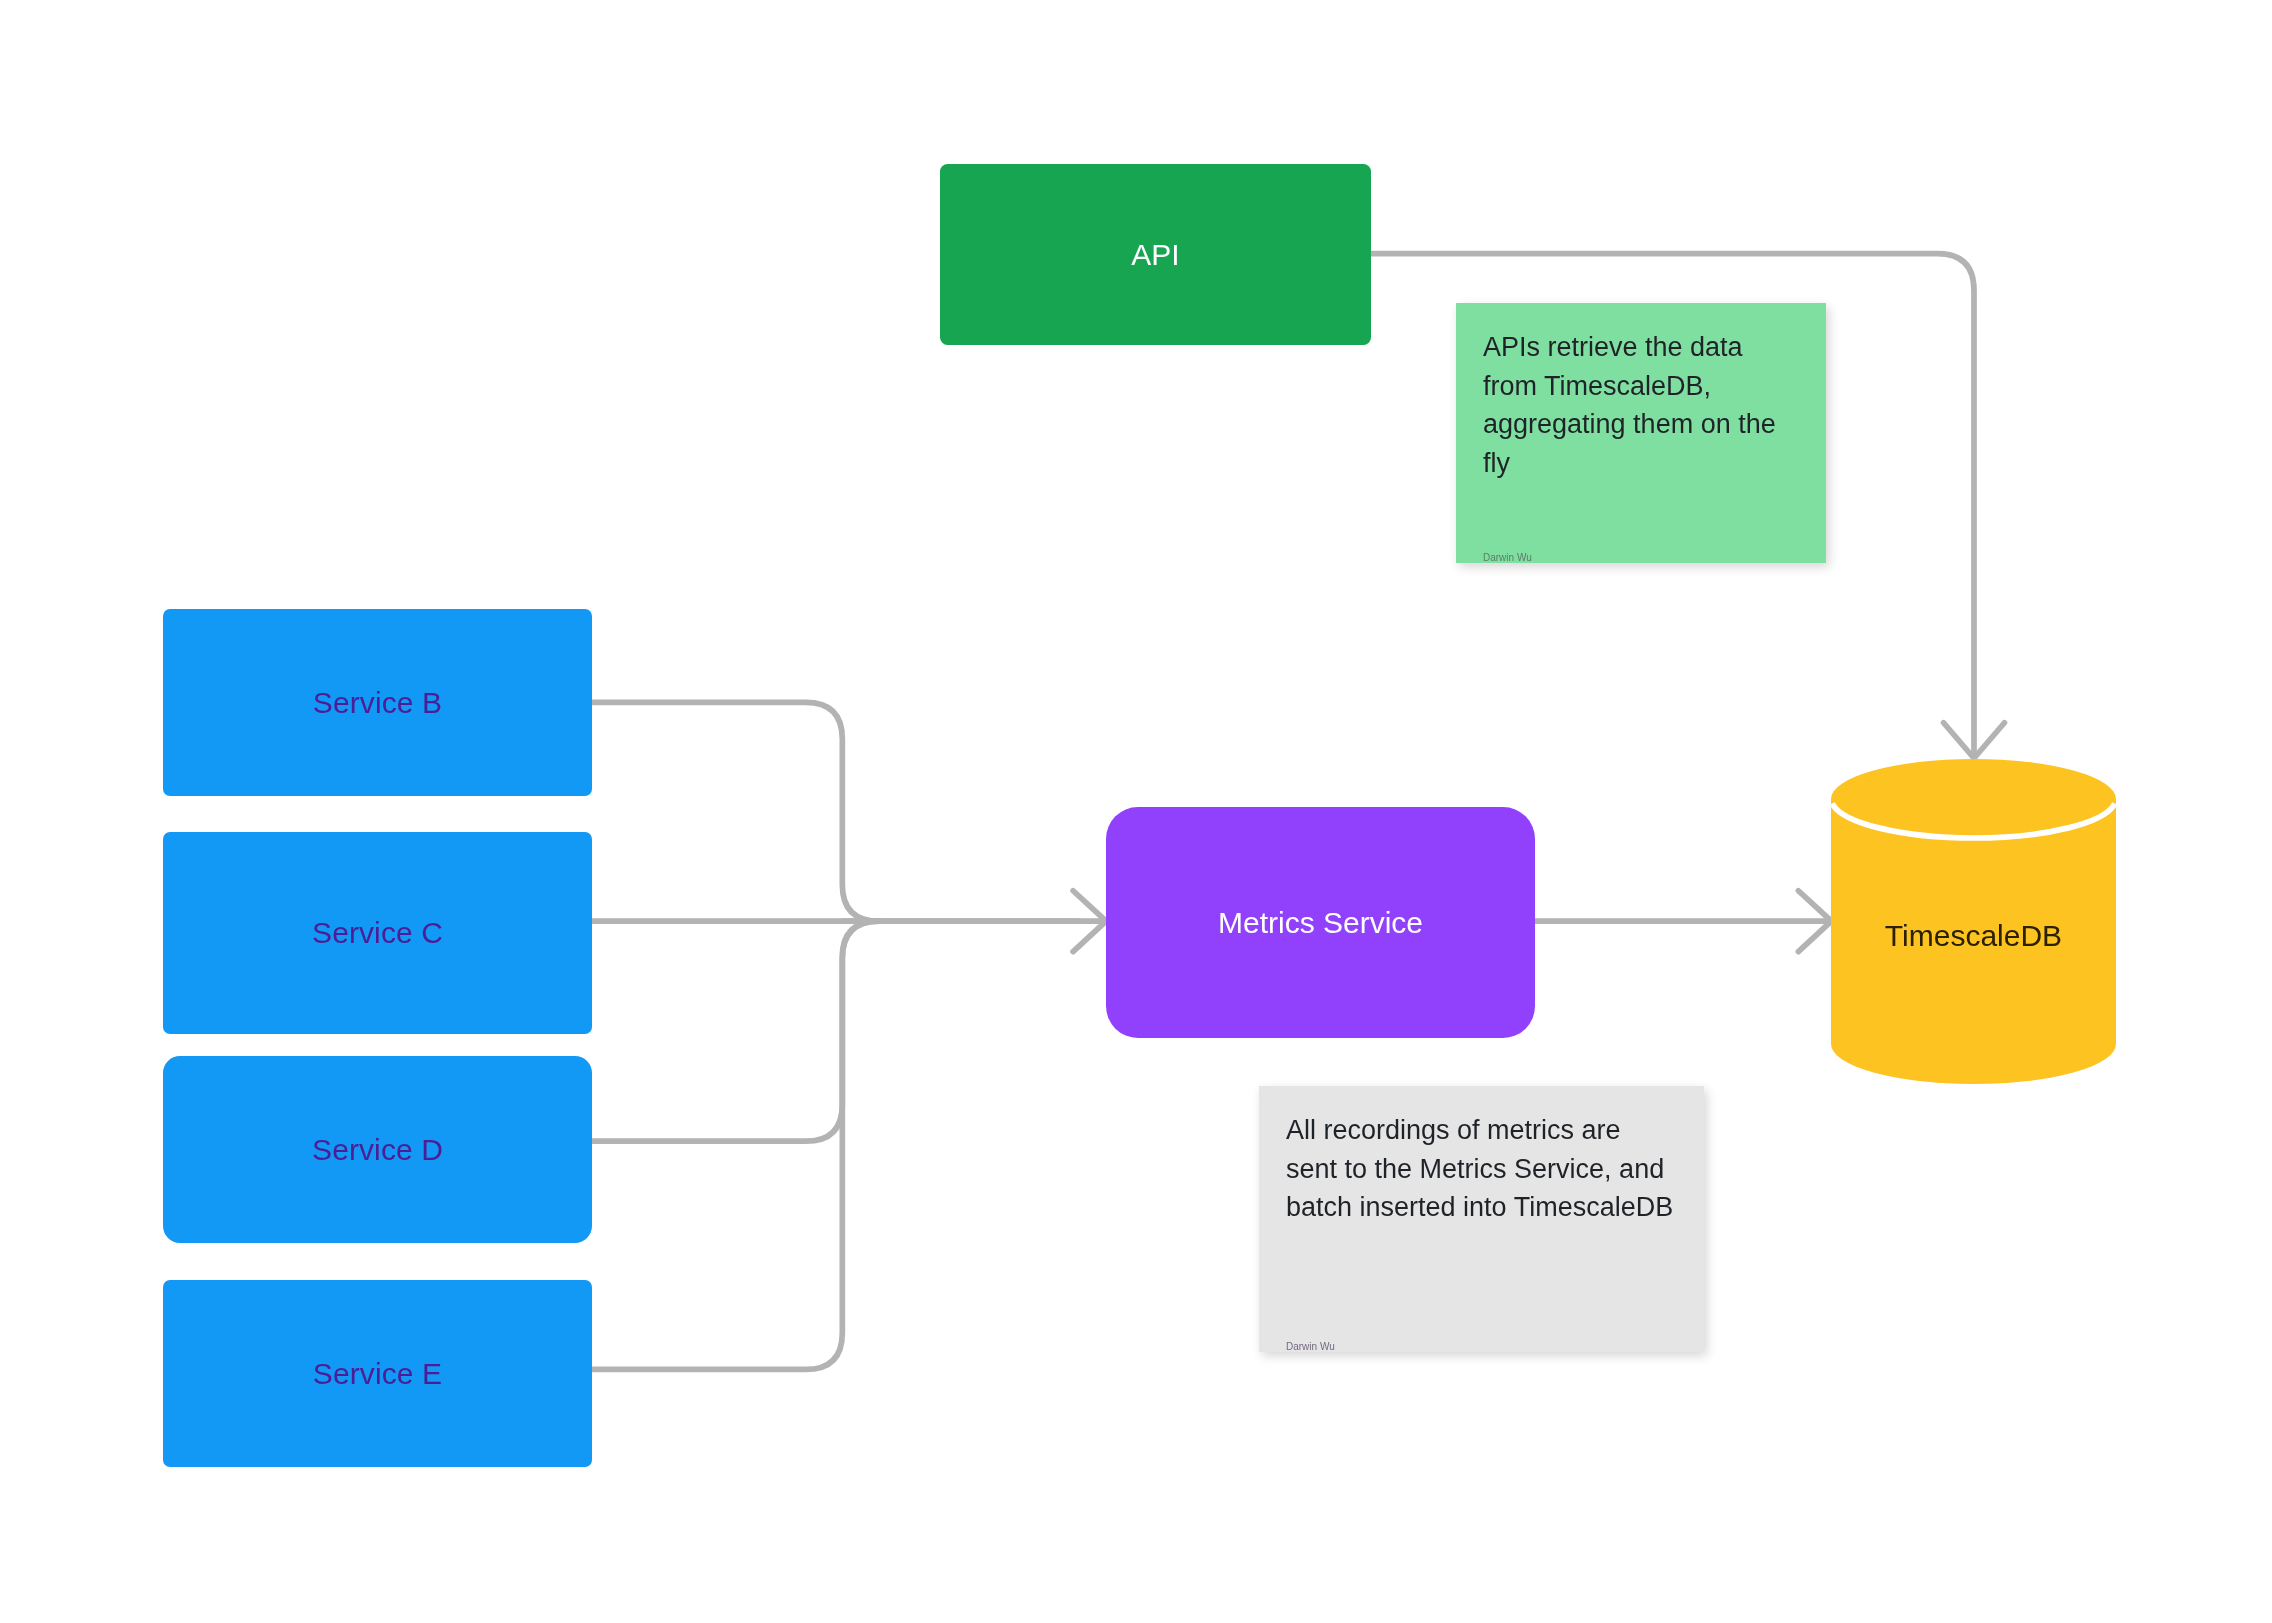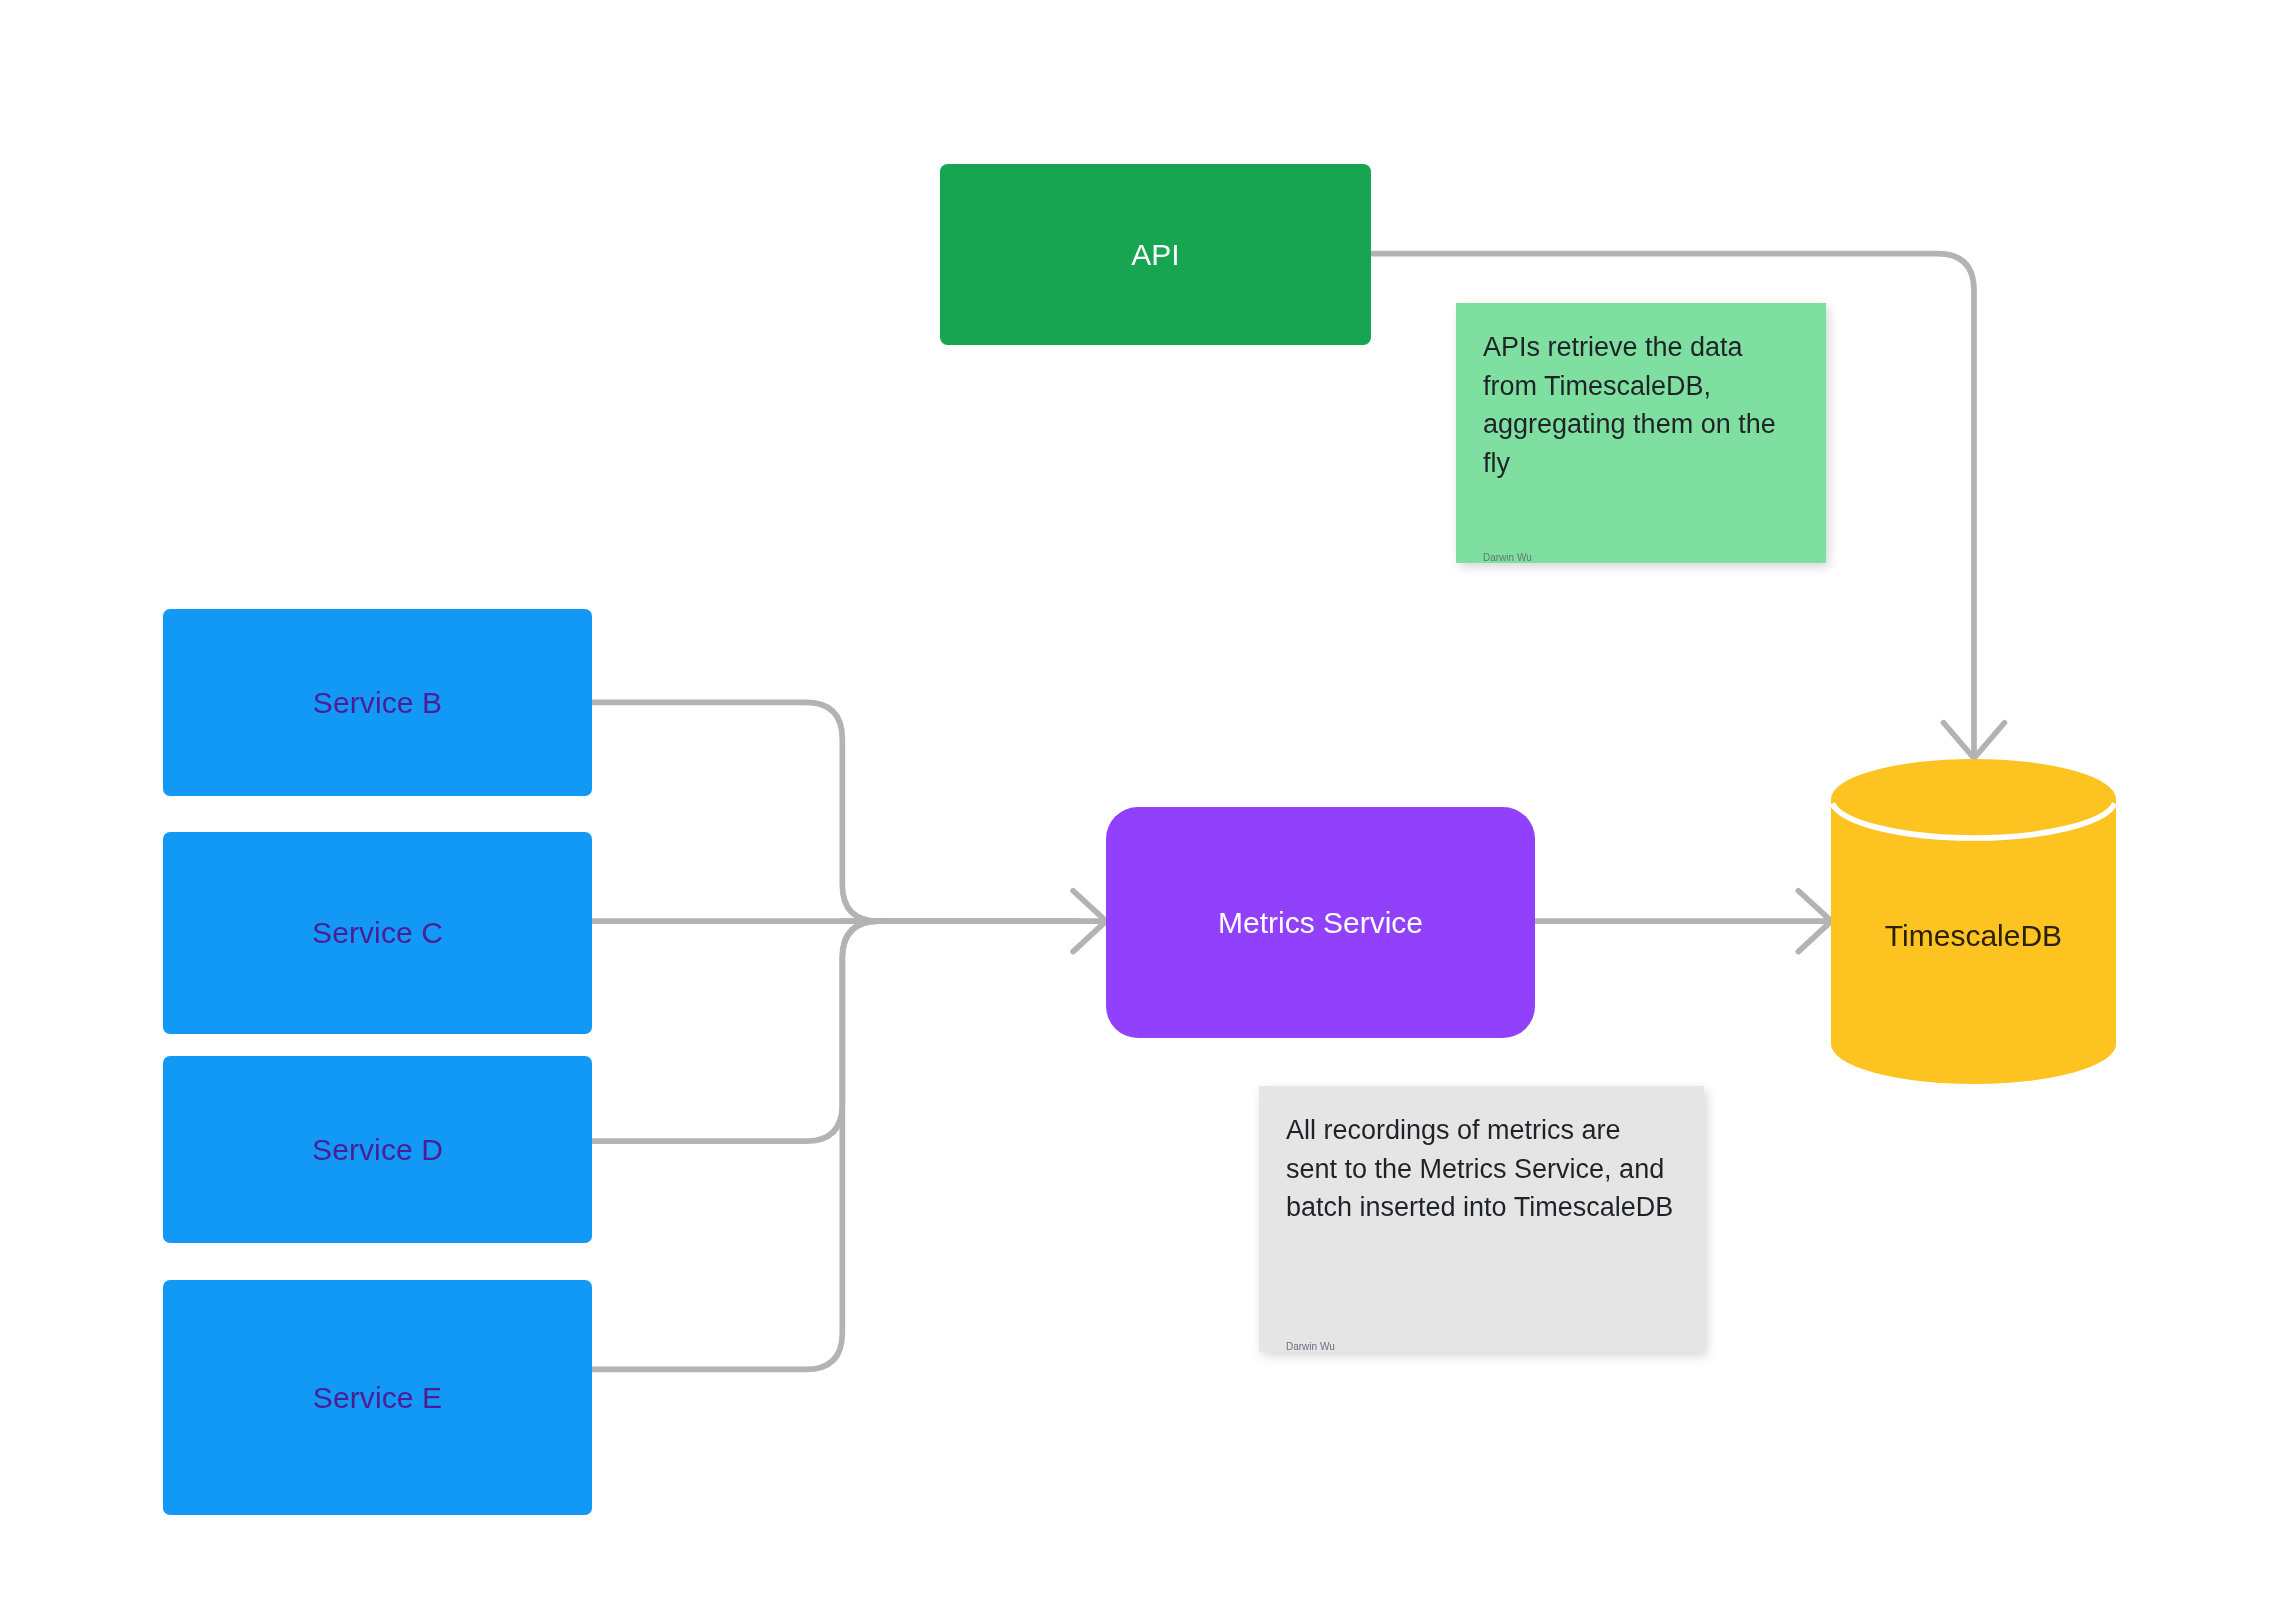--- a/index.html
+++ b/index.html
@@ -166,25 +166,25 @@
   </div>
 
   <div class="node svc-box" style="left:163px; top:609px; width:429px; height:187px;">
     <span class="node-label">Service B</span>
   </div>
 
   <div class="node svc-box" style="left:163px; top:832px; width:429px; height:202px;">
     <span class="node-label">Service C</span>
   </div>
 
-  <div class="node svc-box" style="left:163px; top:1056px; width:429px; height:187px;">
+  <div class="node svc-box" style="left:163px; top:1056px; width:429px; height:187px;border-radius:17px;">
     <span class="node-label">Service D</span>
   </div>
 
-  <div class="node svc-box" style="left:163px; top:1280px; width:429px; height:235px;">
+  <div class="node svc-box" style="left:163px; top:1280px; width:429px; height:187px;">
     <span class="node-label">Service E</span>
   </div>
 
   <div class="node metrics-box" style="left:1106px; top:807px; width:429px; height:231px;">
     <span class="node-label">Metrics Service</span>
   </div>
 
   <div class="db-cyl" style="left:1831px; top:759px; width:285px; height:325px;">
     <svg width="285" height="325" viewBox="0 0 450 513" xmlns="http://www.w3.org/2000/svg">
 

